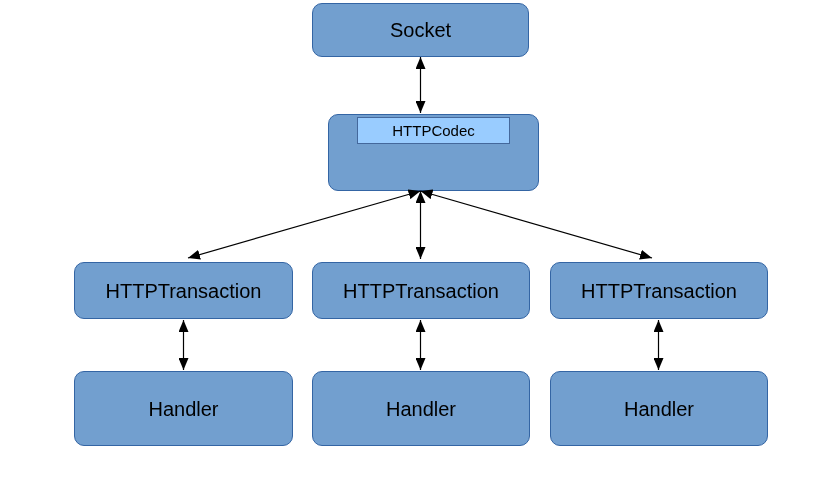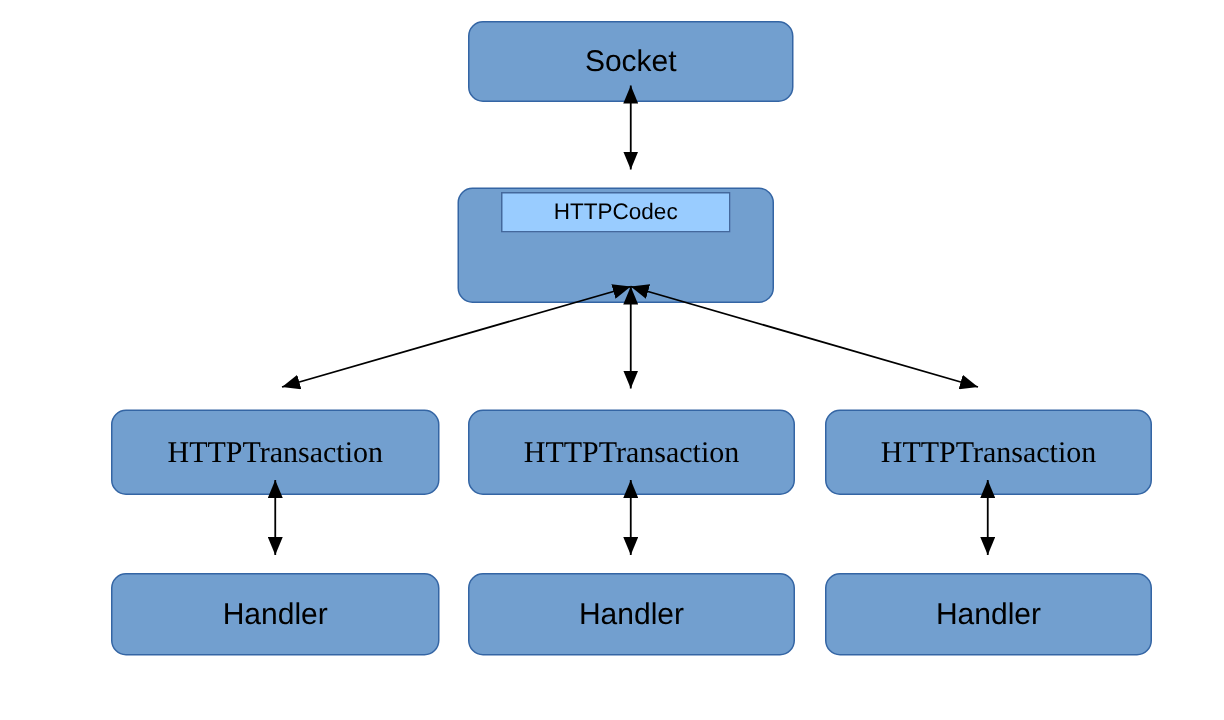--- a/index.html
+++ b/index.html
@@ -21,25 +21,24 @@
     box-sizing: border-box;
     background: #729fcf;
     border: 1.6px solid #3465a4;
     border-radius: 10px;
     display: flex;
     align-items: center;
     justify-content: center;
     font-size: 20px;
     line-height: 1;
     white-space: nowrap;
-    margin-top: 11px;
   }
   .node-socket   { left: 312px; top: 3px;   width: 217px; height: 54px; }
   .node-session  {
-    left: 305px; top: 114px; width: 211px; height: 77px;
+    left: 328px; top: 114px; width: 211px; height: 77px;
     flex-direction: column;
     justify-content: flex-start;
     padding-top: 2px;
   }
   .codec {
     box-sizing: border-box;
     width: 153px;
     height: 27px;
     background: #99ccff;
     border: 1px solid #44689c;
@@ -50,22 +49,22 @@
   }
   .session-label {
     flex: 1;
     display: flex;
     align-items: center;
     justify-content: center;
   }
   .node-tx-1, .node-handler-1 { left: 74px;  width: 219px; }
   .node-tx-2, .node-handler-2 { left: 312px; width: 218px; }
   .node-tx-3, .node-handler-3 { left: 550px; width: 218px; }
-  .node-tx-1, .node-tx-2, .node-tx-3 { top: 262px; height: 57px; font-family: Liberation Serif, serif; }
-  .node-handler-1, .node-handler-2, .node-handler-3 { top: 371px; height: 55px; }
+  .node-tx-1, .node-tx-2, .node-tx-3 { top: 262px; height: 57px; }
+  .node-handler-1, .node-handler-2, .node-handler-3 { top: 371px; height: 75px; }
   .arrows {
     position: absolute;
     left: 0; top: 0;
     width: 816px;
     height: 480px;
     pointer-events: none;
   }
   .arrow-line {
     stroke: #000000;
     stroke-width: 1.2;

